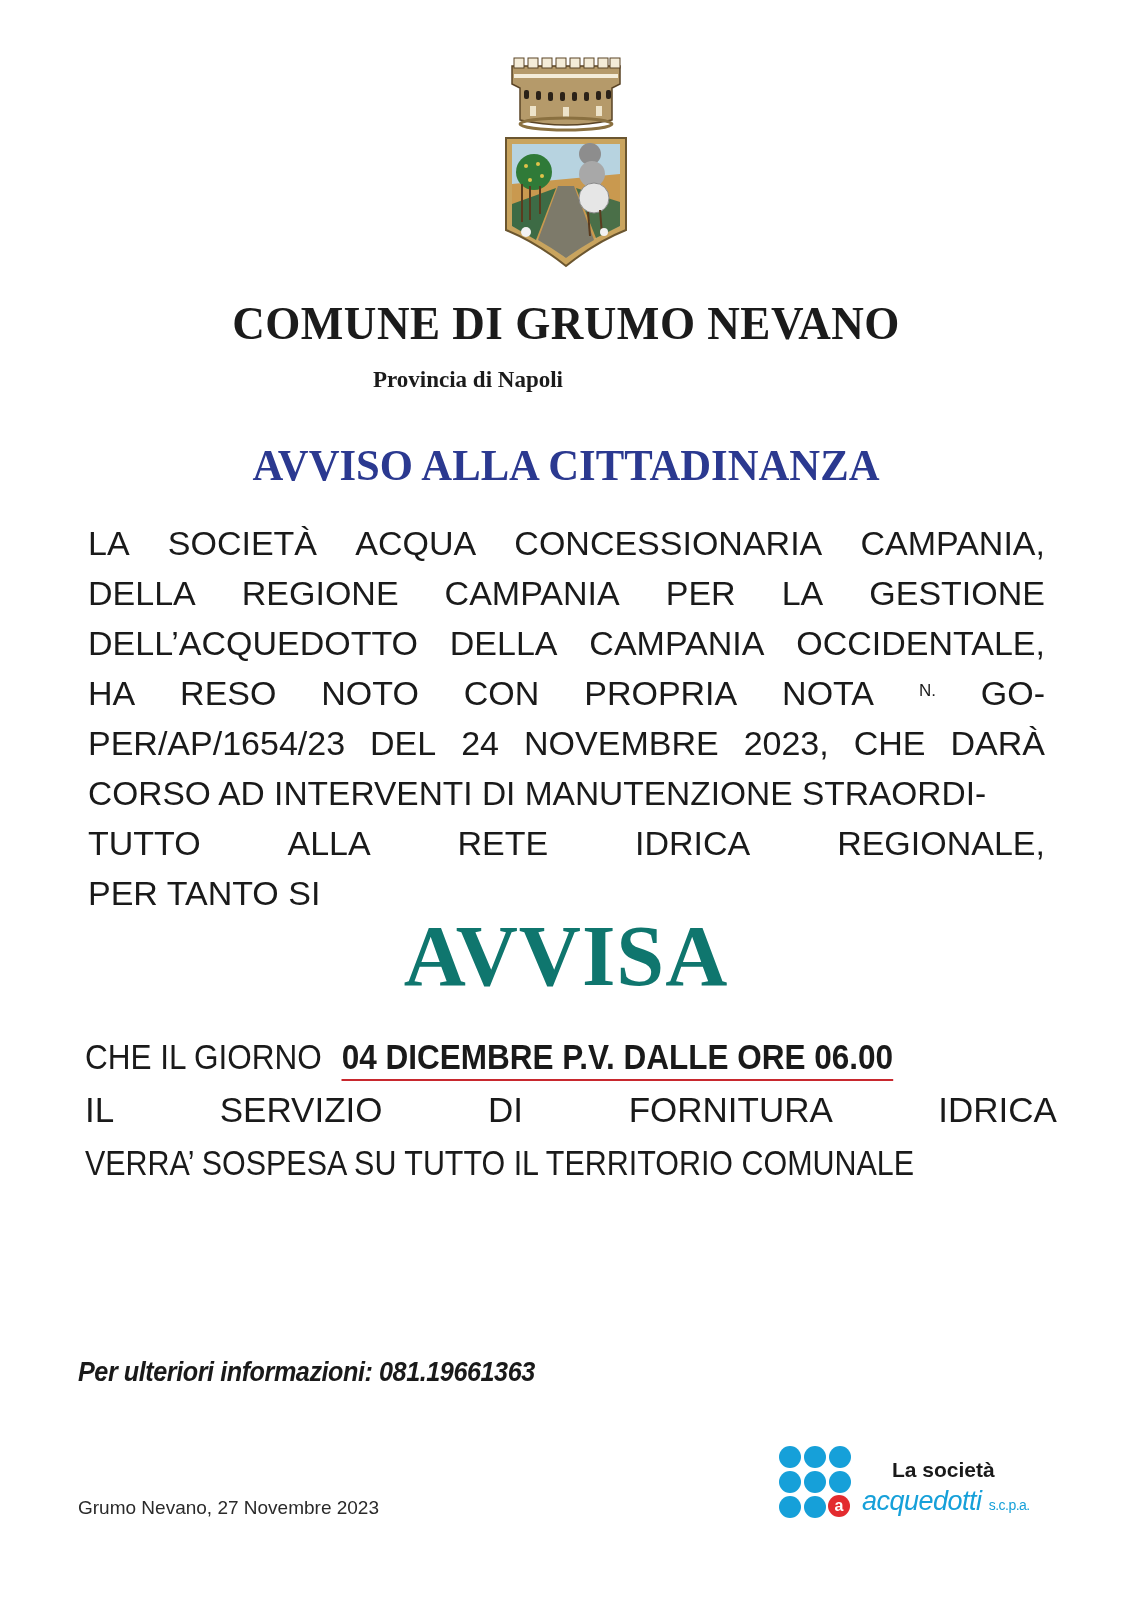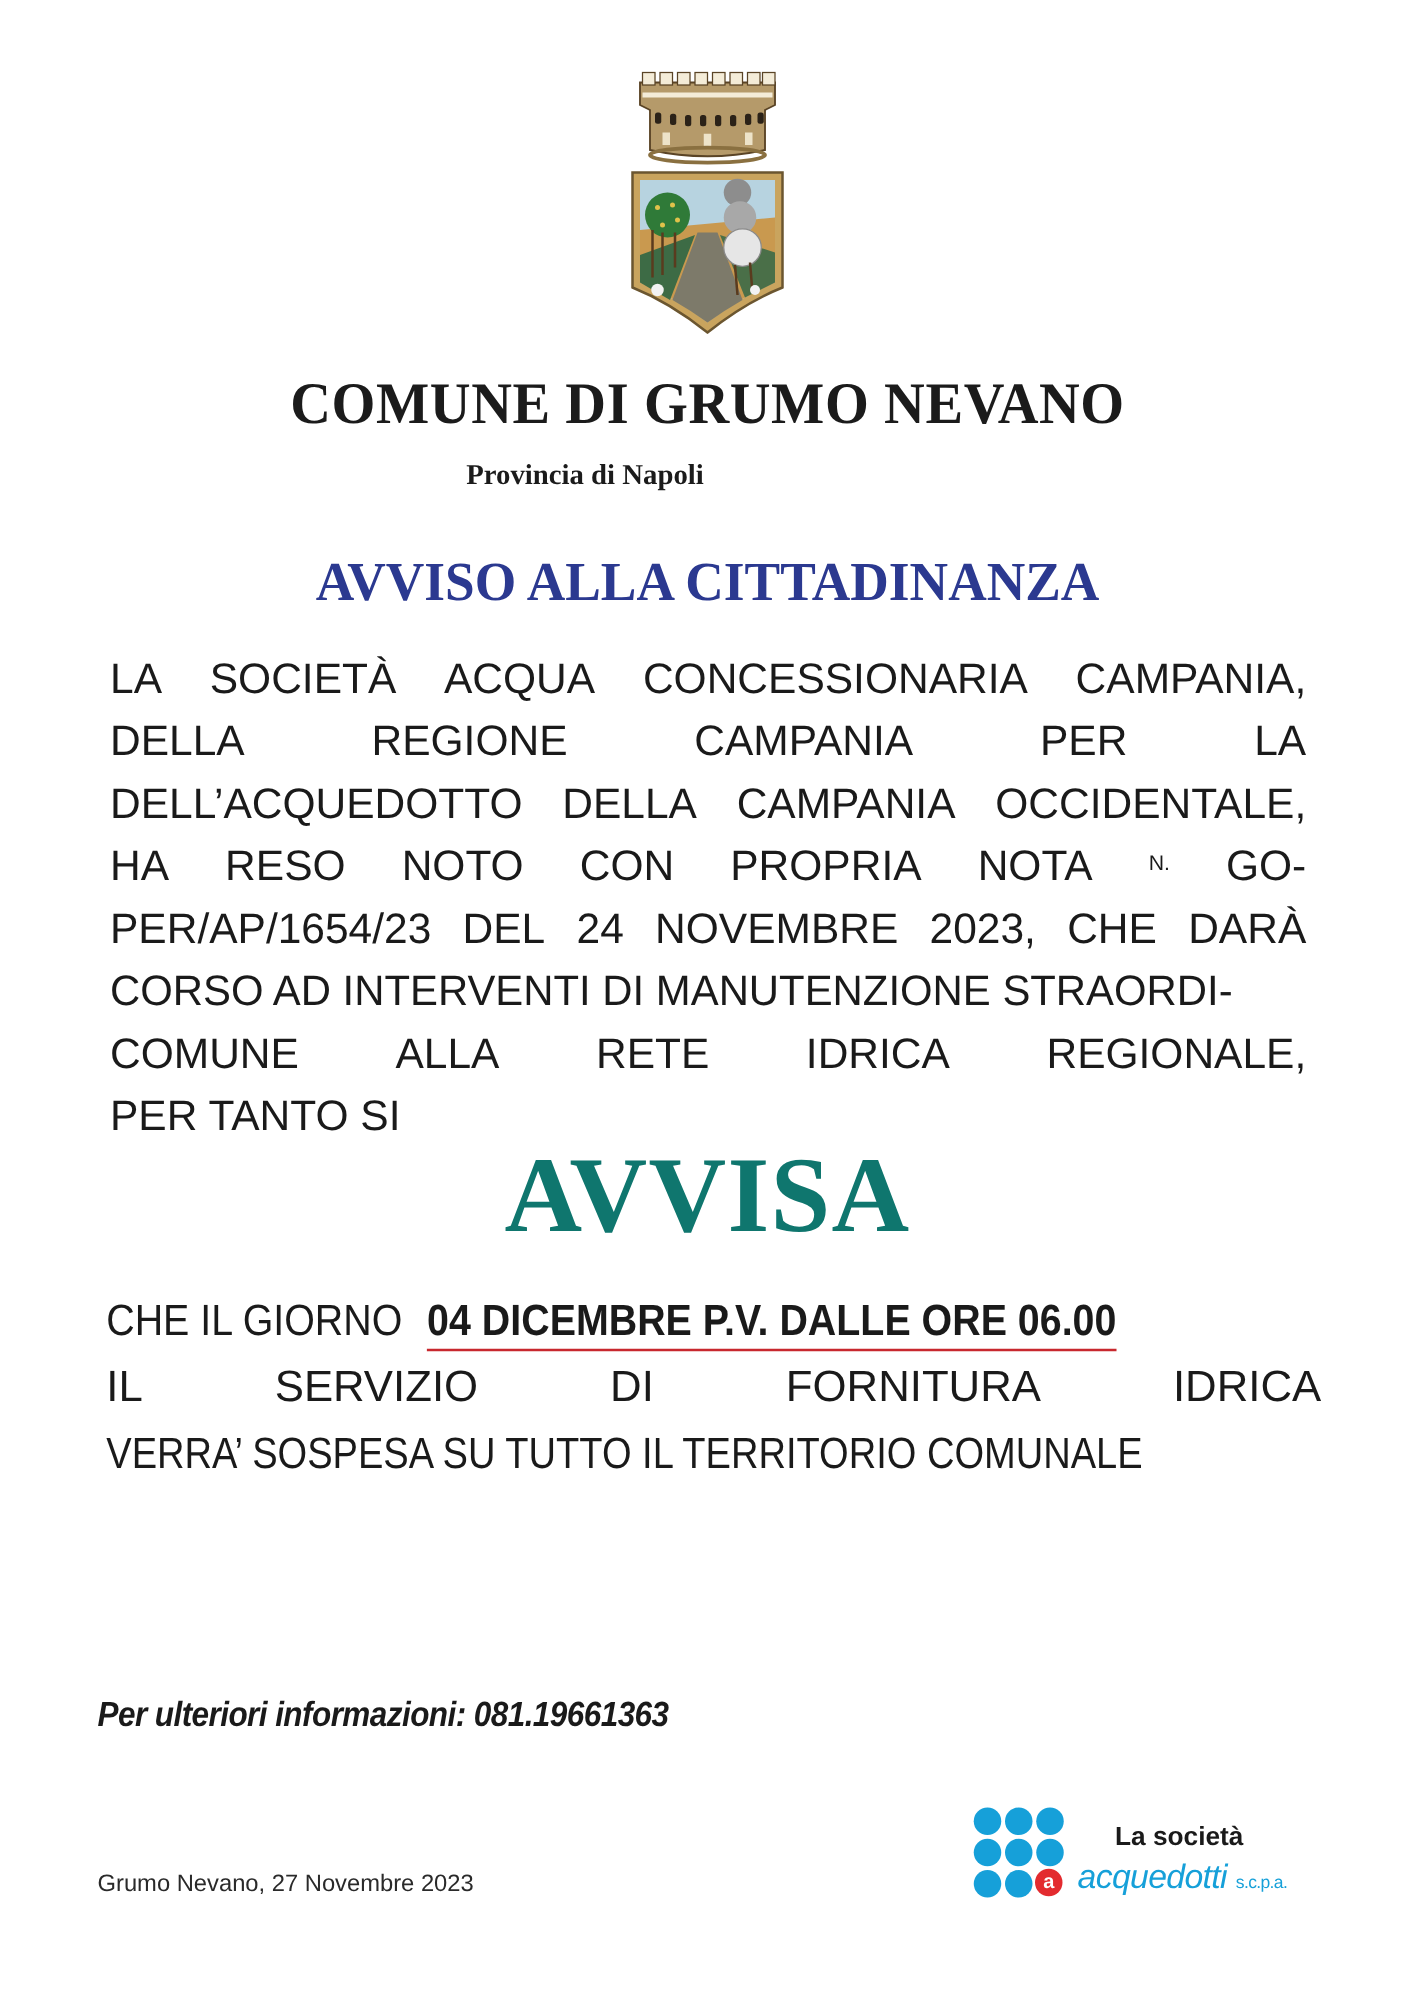--- a/index.html
+++ b/index.html
@@ -107,20 +107,21 @@
     <span>ACQUA</span>
     <span>CONCESSIONARIA</span>
     <span>CAMPANIA,</span>
   </div>
   <div class="line">
     <span>DELLA</span>
     <span>REGIONE</span>
     <span>CAMPANIA</span>
     <span>PER</span>
     <span>LA</span>
+    <span>GESTIONE</span>
   </div>
   <div class="line">
     <span>DELL’ACQUEDOTTO</span>
     <span>DELLA</span>
     <span>CAMPANIA</span>
     <span>OCCIDENTALE,</span>
   </div>
   <div class="line">
     <span>HA</span>
     <span>RESO</span>
@@ -137,21 +138,21 @@
     <span>24</span>
     <span>NOVEMBRE</span>
     <span>2023,</span>
     <span>CHE</span>
     <span>DARÀ</span>
   </div>
   <div class="line" style="transform:scaleX(0.985);">
     <span>CORSO AD INTERVENTI DI MANUTENZIONE STRAORDI-</span>
   </div>
   <div class="line">
-    <span>COMUNE</span>
+    <span>TUTTO</span>
     <span>ALLA</span>
     <span>RETE</span>
     <span>IDRICA</span>
     <span>REGIONALE,</span>
   </div>
   <div class="line left">
     <span>PER TANTO SI</span>
   </div>
 </div>
 

